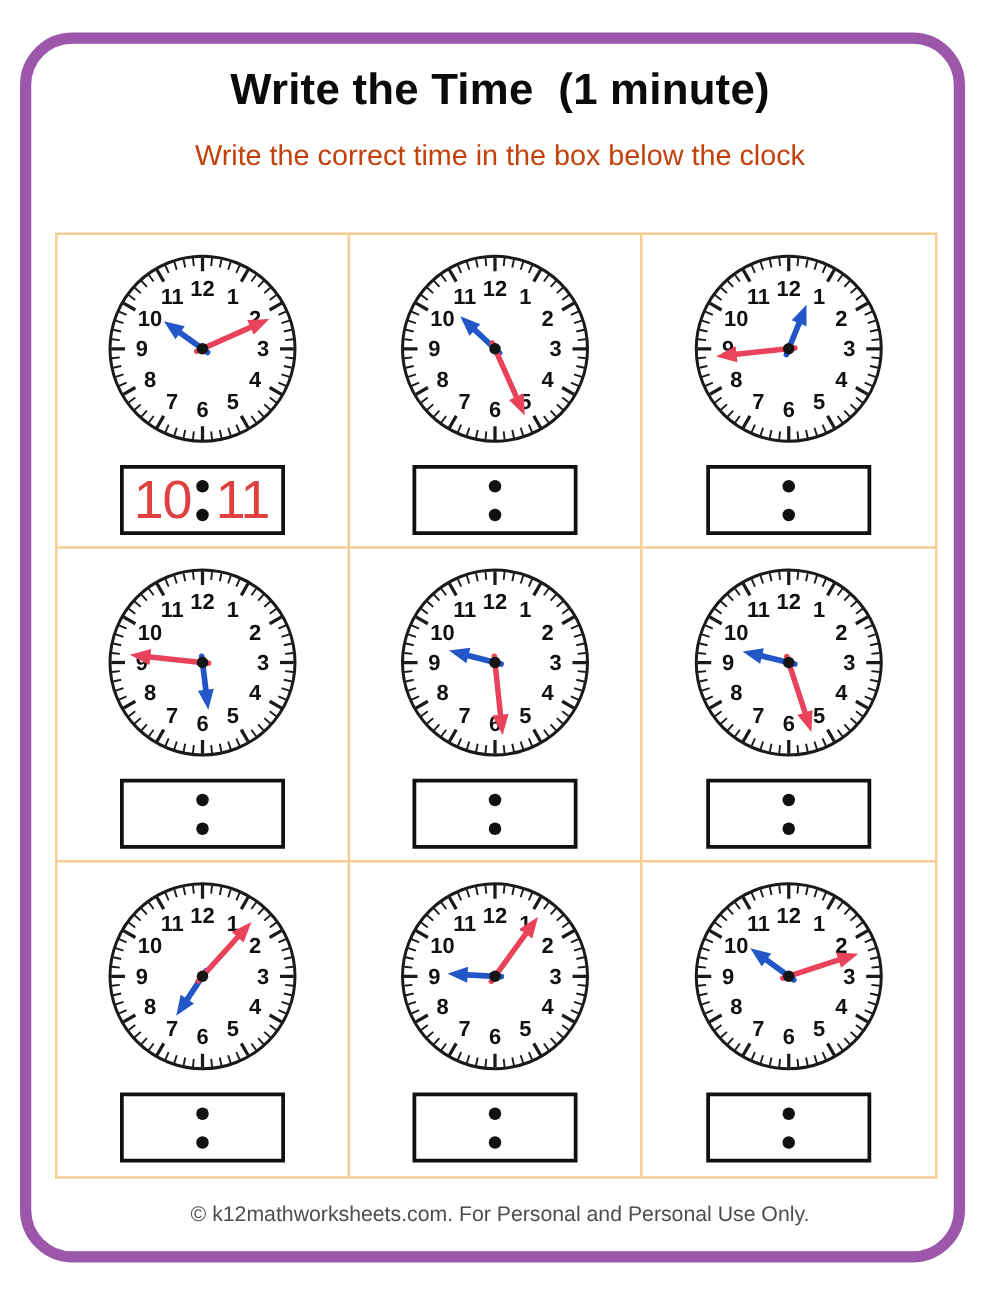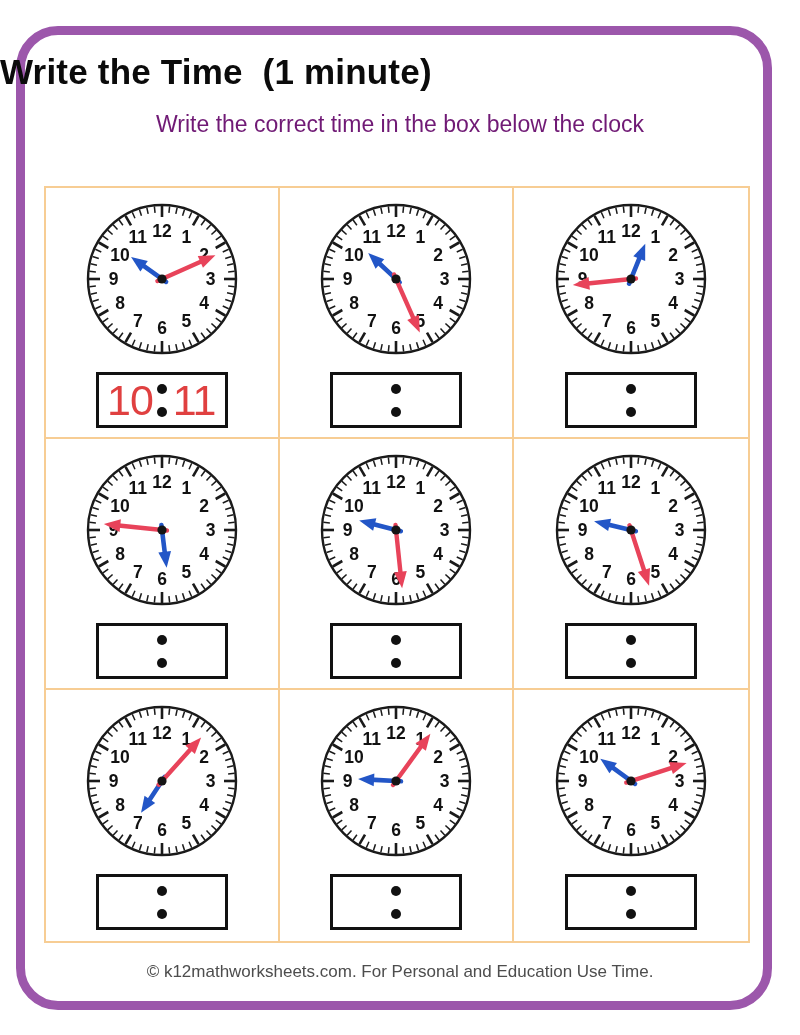--- a/index.html
+++ b/index.html
@@ -14,27 +14,27 @@
   *{box-sizing:border-box;margin:0;padding:0;}
   html,body{width:800px;height:1035px;background:#ffffff;
     font-family:"Liberation Sans",sans-serif;position:relative;overflow:hidden;}
 
   .page-border{
     position:absolute;left:16px;top:26px;width:756px;height:984px;
     border:9px solid var(--purple);border-radius:42px;pointer-events:none;
   }
 
   .title{
-    position:absolute;top:52px;left:0;width:800px;
+    position:absolute;top:52px;left:0;width:800px;text-align:center;
     font-size:35px;font-weight:800;color:#0b0b0b;white-space:pre;
     letter-spacing:0.2px;
   }
   .subtitle{
     position:absolute;top:111px;left:0;width:800px;text-align:center;
-    font-size:23px;font-weight:400;color:#701a75;
+    font-size:23px;font-weight:400;color:#c2410c;
   }
 
   .grid{
     position:absolute;left:44px;top:186px;width:706px;height:757px;
     display:grid;grid-template-columns:repeat(3,1fr);grid-template-rows:repeat(3,1fr);
     border:2px solid var(--orange);background:#ffffff;
   }
   .cell{
     border-right:2px solid var(--orange);
     border-bottom:2px solid var(--orange);
@@ -928,13 +928,13 @@
       <span class="ans hours"></span>
       <span class="colon">
         <span class="dot"></span>
         <span class="dot"></span>
       </span>
       <span class="ans minutes"></span>
     </div>
   </div>
 </div>
 
-<div class="footer"><span>© </span><a>k12mathworksheets.com</a><span>. For Personal and Education Use Time.</span></div>
+<div class="footer"><span>© </span><a>k12mathworksheets.com</a><span>. For Personal and Personal Use Only.</span></div>
 
 </body></html>

